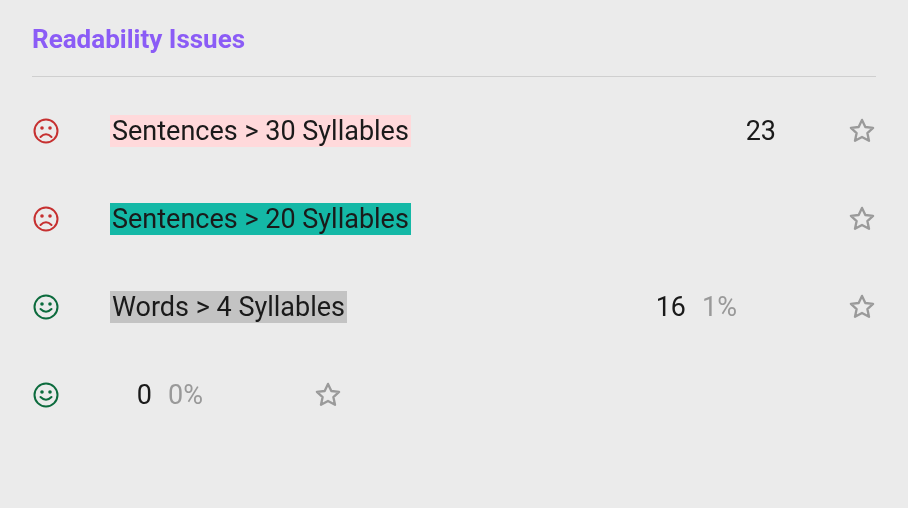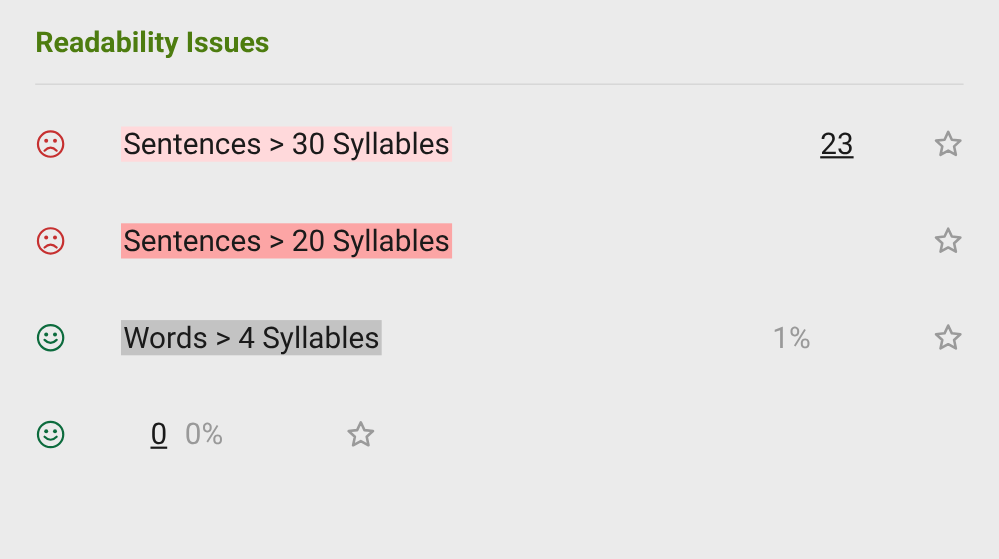--- a/index.html
+++ b/index.html
@@ -6,21 +6,21 @@
     body {
       background: #ebebeb;
       font-family: -apple-system, BlinkMacSystemFont, "Segoe UI", Roboto, Helvetica, Arial, sans-serif;
       width: 908px;
       height: 508px;
       padding: 24px 32px;
     }
     .panel-title {
       font-size: 26px;
       font-weight: 700;
-      color: #4d7c0f;
+      color: #8b5cf6;
       margin-bottom: 22px;
     }
     .divider {
       height: 1px;
       background: #cfcfcf;
       margin-bottom: 10px;
     }
     .issue-row {
       display: flex;
       align-items: center;
@@ -39,29 +39,28 @@
       margin-left: 18px;
     }
     .label-highlight {
       display: inline-block;
       padding: 0 2px;
       font-size: 27px;
       color: #1a1a1a;
       font-weight: 400;
     }
     .hl-pink { background: #ffd9db; }
-    .hl-yellow { background: #fca5a5; text-align: right; }
+    .hl-yellow { background: #14b8a6; text-align: right; }
     .hl-grey { background: #c3c3c3; }
     .count-col {
       width: 60px;
       text-align: right;
       font-size: 27px;
       color: #1a1a1a;
       font-variant-numeric: tabular-nums;
-      text-decoration: underline;
     }
     .pct-col {
       width: 90px;
       padding-left: 16px;
       text-align: left;
       font-size: 27px;
       color: #999;
       font-variant-numeric: tabular-nums;
     }
     .star-col {
@@ -133,20 +132,21 @@
         <circle cx="14" cy="14" r="11.5" fill="none" stroke-width="2" stroke="#0c6b3d"></circle>
         <circle cx="10" cy="11" r="1.8" fill="#0c6b3d"></circle>
         <circle cx="18" cy="11" r="1.8" fill="#0c6b3d"></circle>
         <path d="M8.5 16 Q14 21.5 19.5 16" fill="none" stroke-width="2" stroke-linecap="round" stroke="#0c6b3d"></path>
       </svg>
     </span>
   </div>
   <div class="label-col">
     <span class="label-highlight hl-grey">Words &gt; 4 Syllables</span>
   </div>
+  <div class="count-col">16</div>
   <div class="pct-col">1%</div>
   <div class="star-col">
     <span class="star-icon">
       <svg width="28" height="28" viewBox="0 0 24 24">
         <path d="M12 2.5 L14.85 8.6 L21.5 9.3 L16.6 13.8 L18 20.4 L12 17.1 L6 20.4 L7.4 13.8 L2.5 9.3 L9.15 8.6 Z" fill="none" stroke-width="2" stroke-linejoin="round" stroke="#9a9a9a"></path>
       </svg>
     </span>
   </div>
 </div>
 

